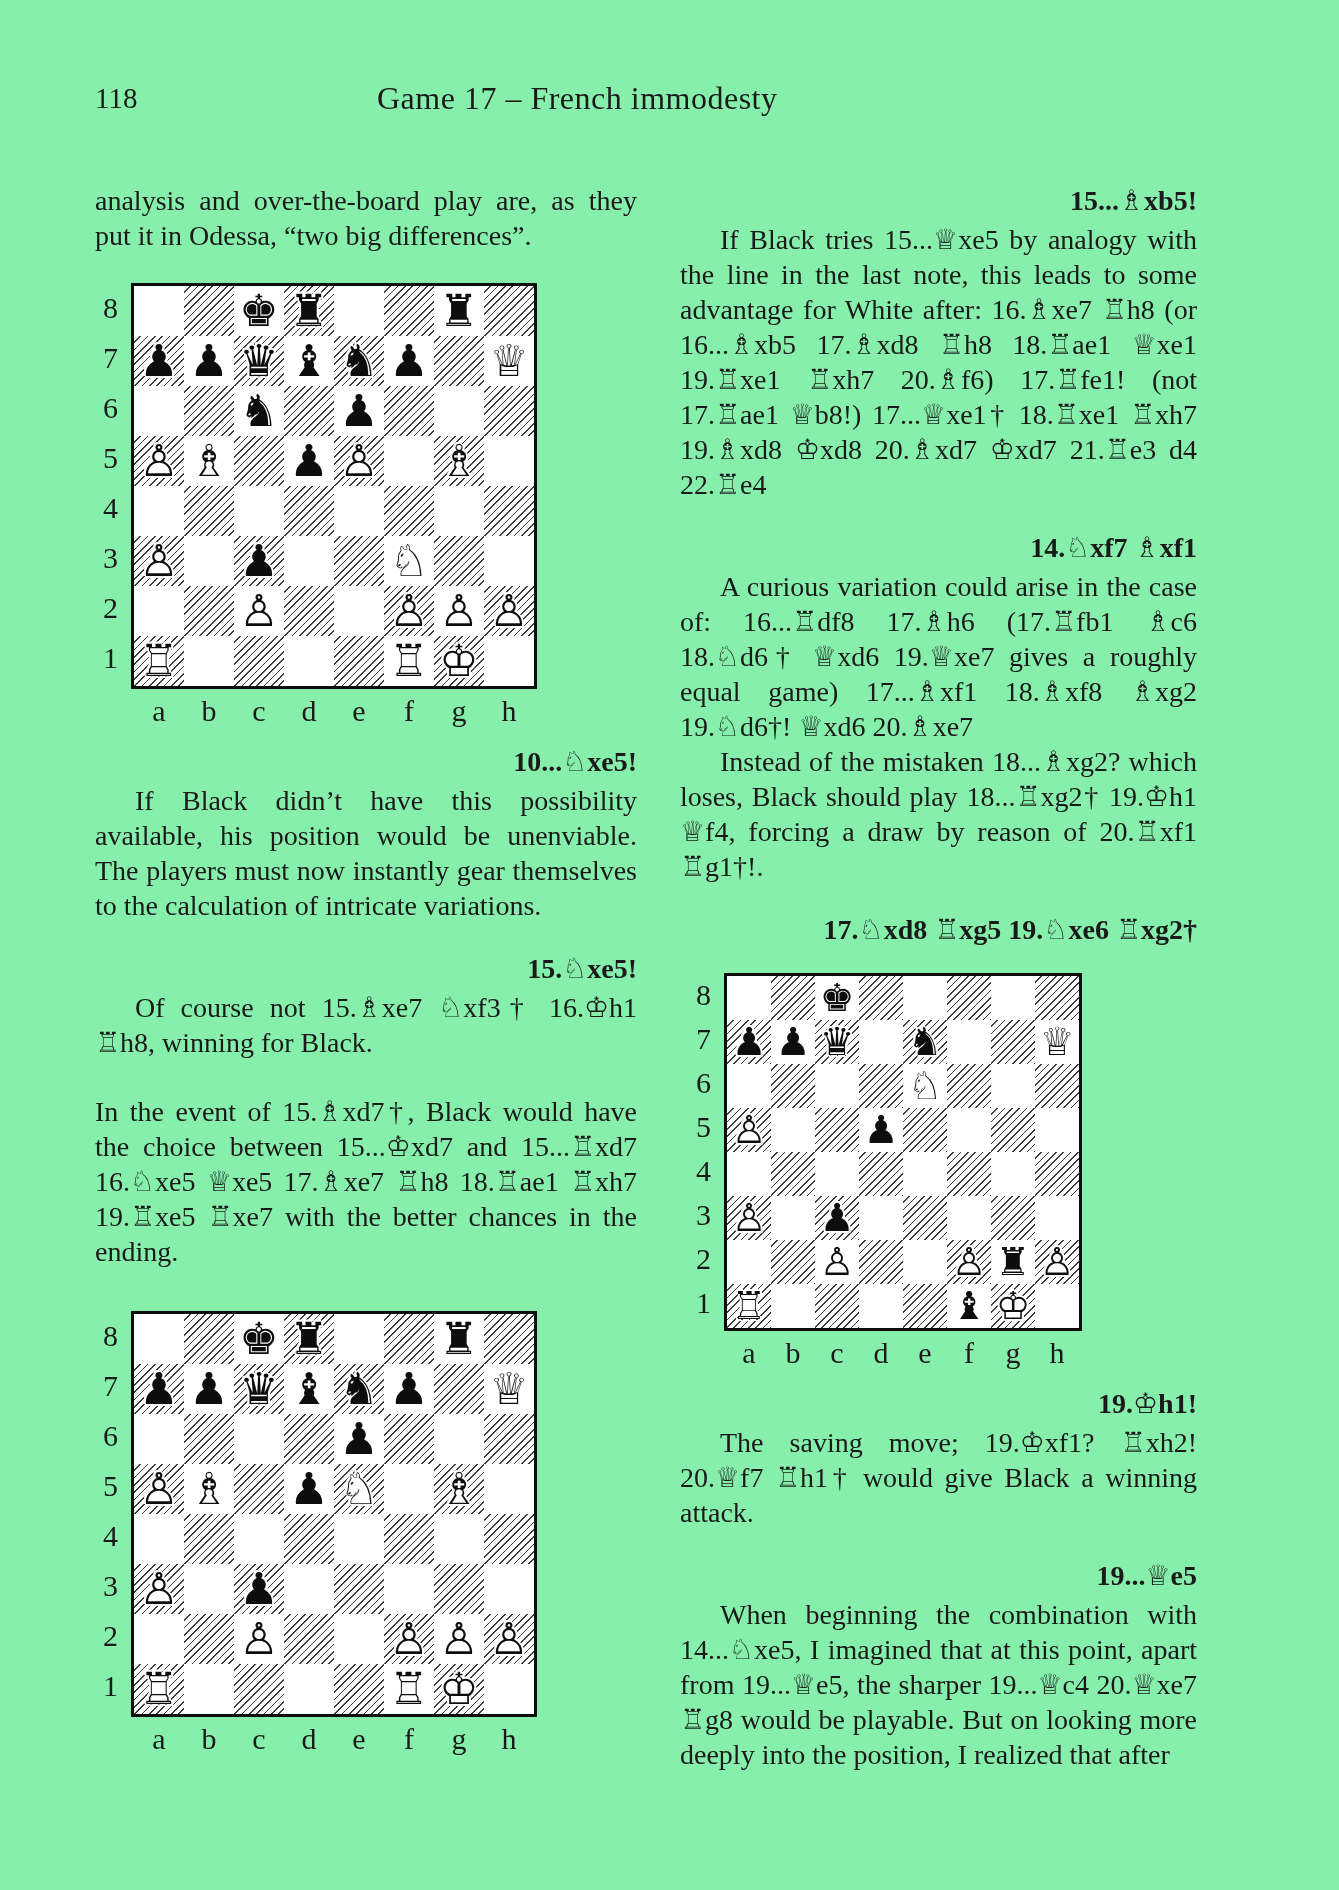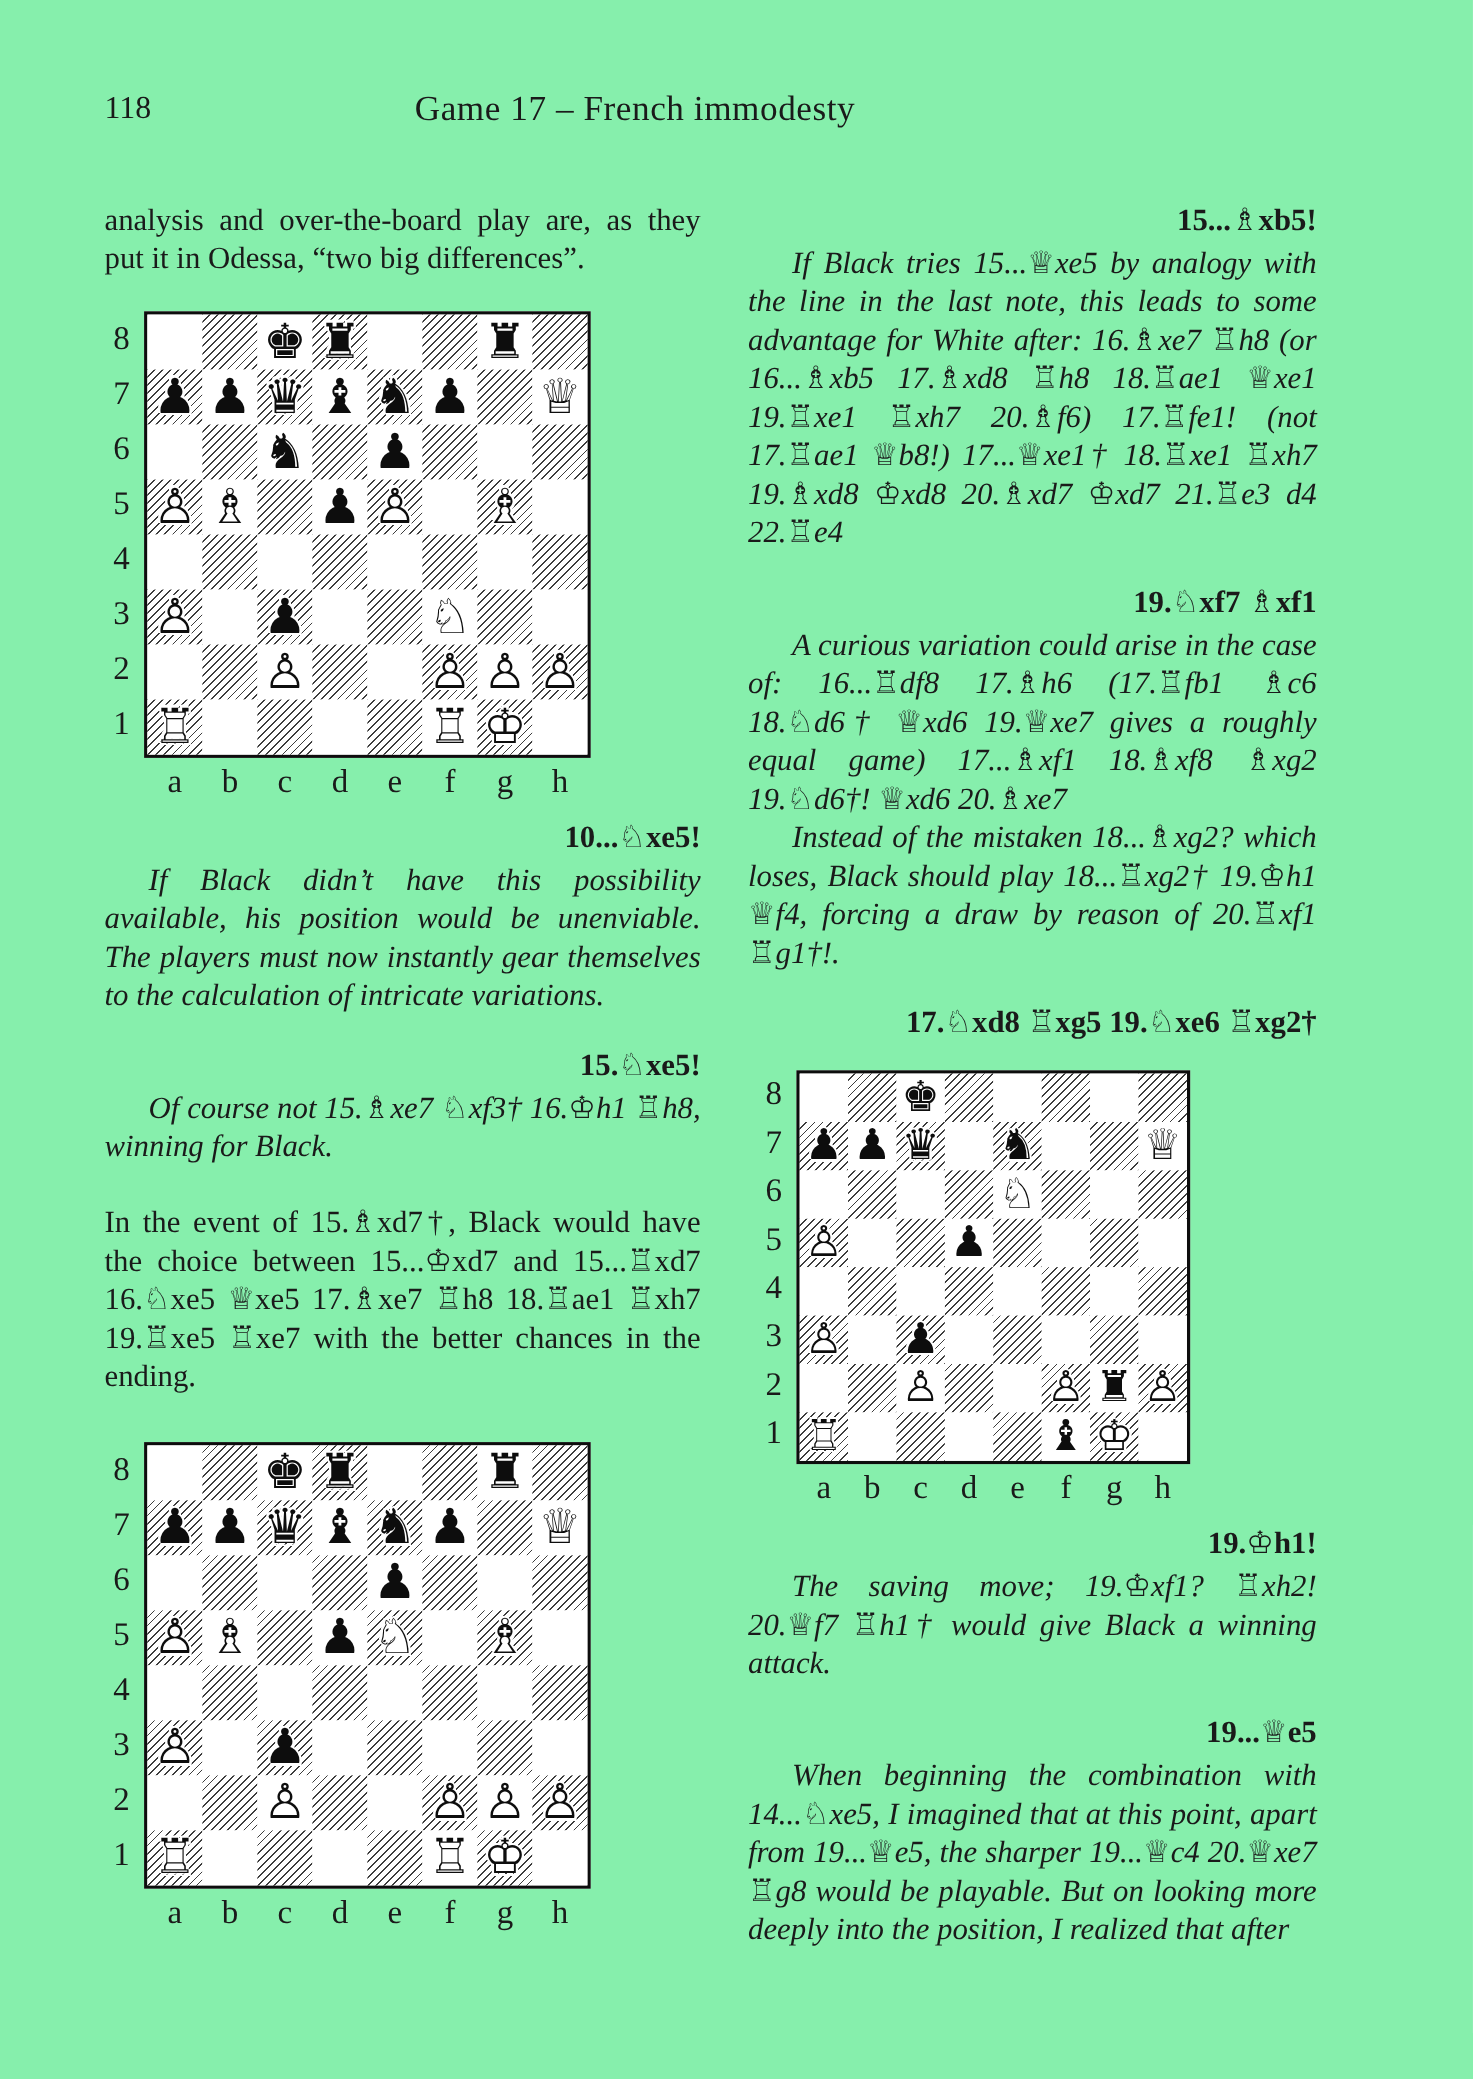--- a/index.html
+++ b/index.html
@@ -10,21 +10,21 @@
     font-family:"Liberation Serif","DejaVu Serif","DejaVu Sans",serif;
     color:#1a1a1a;
     overflow:hidden;
   }
   .pagenum{position:absolute;left:95px;top:82px;font-size:29px;}
   .runhead{position:absolute;left:377px;top:80px;font-size:32px;letter-spacing:.5px;}
   .col{position:absolute;top:183px;font-size:28px;line-height:35px;text-align:justify;}
   .col-left{left:95px;width:542px;}
   .col-right{left:680px;width:517px;}
   .para{margin:0;}
-  .ind{text-indent:40px;font-style:italic;}
+  .ind{text-indent:40px;}
   .sp-top{margin-top:34px;}
   .ital{}
   .mv{font-weight:bold;font-size:28px;margin:0;text-align:right;}
   .mv.mt1{margin-top:16px;}
   .mv.mt2{margin-top:28px;}
   .mv{margin-bottom:4px;}
   
   .diagram{margin-top:30px;margin-bottom:6px;}
   .dg-row{display:flex;align-items:flex-start;}
   .rank-labels{width:36px;}
@@ -522,21 +522,21 @@
         </div>
     </div>
 
   </div>
 
   <div class="col col-right">
 
     <p class="mv">15...♗xb5!</p>
     <p class="para ind">If Black tries 15...♕xe5 by analogy with the line in the last note, this leads to some advantage for White after: 16.♗xe7 ♖h8 (or 16...♗xb5 17.♗xd8 ♖h8 18.♖ae1 ♕xe1 19.♖xe1 ♖xh7 20.♗f6) 17.♖fe1! (not 17.♖ae1 ♕b8!) 17...♕xe1† 18.♖xe1 ♖xh7 19.♗xd8 ♔xd8 20.♗xd7 ♔xd7 21.♖e3 d4 22.♖e4</p>
 
-    <p class="mv mt2">19.♘xf7 ♗xf1</p>
+    <p class="mv mt2">14.♘xf7 ♗xf1</p>
     <p class="para ind">A curious variation could arise in the case of: 16...♖df8 17.♗h6 (17.♖fb1 ♗c6 18.♘d6† ♕xd6 19.♕xe7 gives a roughly equal game) 17...♗xf1 18.♗xf8 ♗xg2 19.♘d6†! ♕xd6 20.♗xe7</p>
     <p class="para ind ital">Instead of the mistaken 18...♗xg2? which loses, Black should play 18...♖xg2† 19.♔h1 ♕f4, forcing a draw by reason of 20.♖xf1 ♖g1†!.</p>
 
     <p class="mv mt2">17.♘xd8 ♖xg5 19.♘xe6 ♖xg2†</p>
 
     <div class="diagram" style="--sq:44px;margin-left:8px;margin-top:26px">
       <div class="dg-row">
         <div class="rank-labels">
             <div>8</div>
             <div>7</div>

